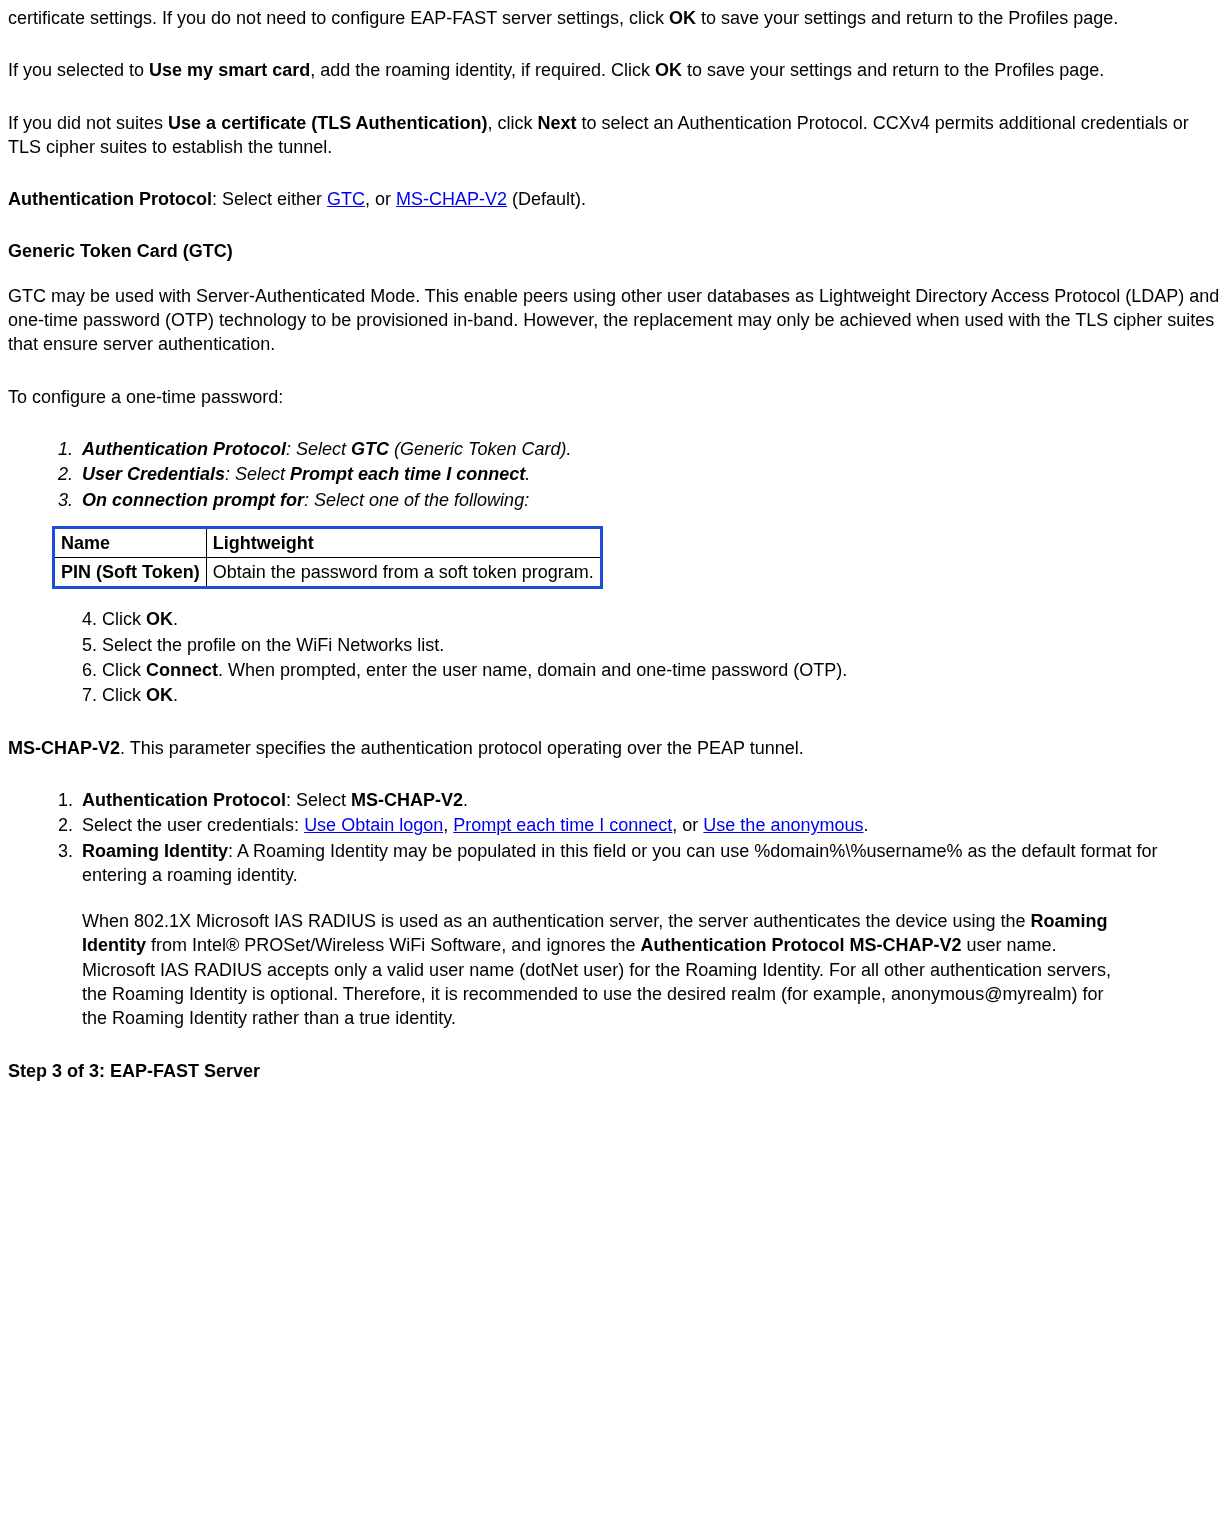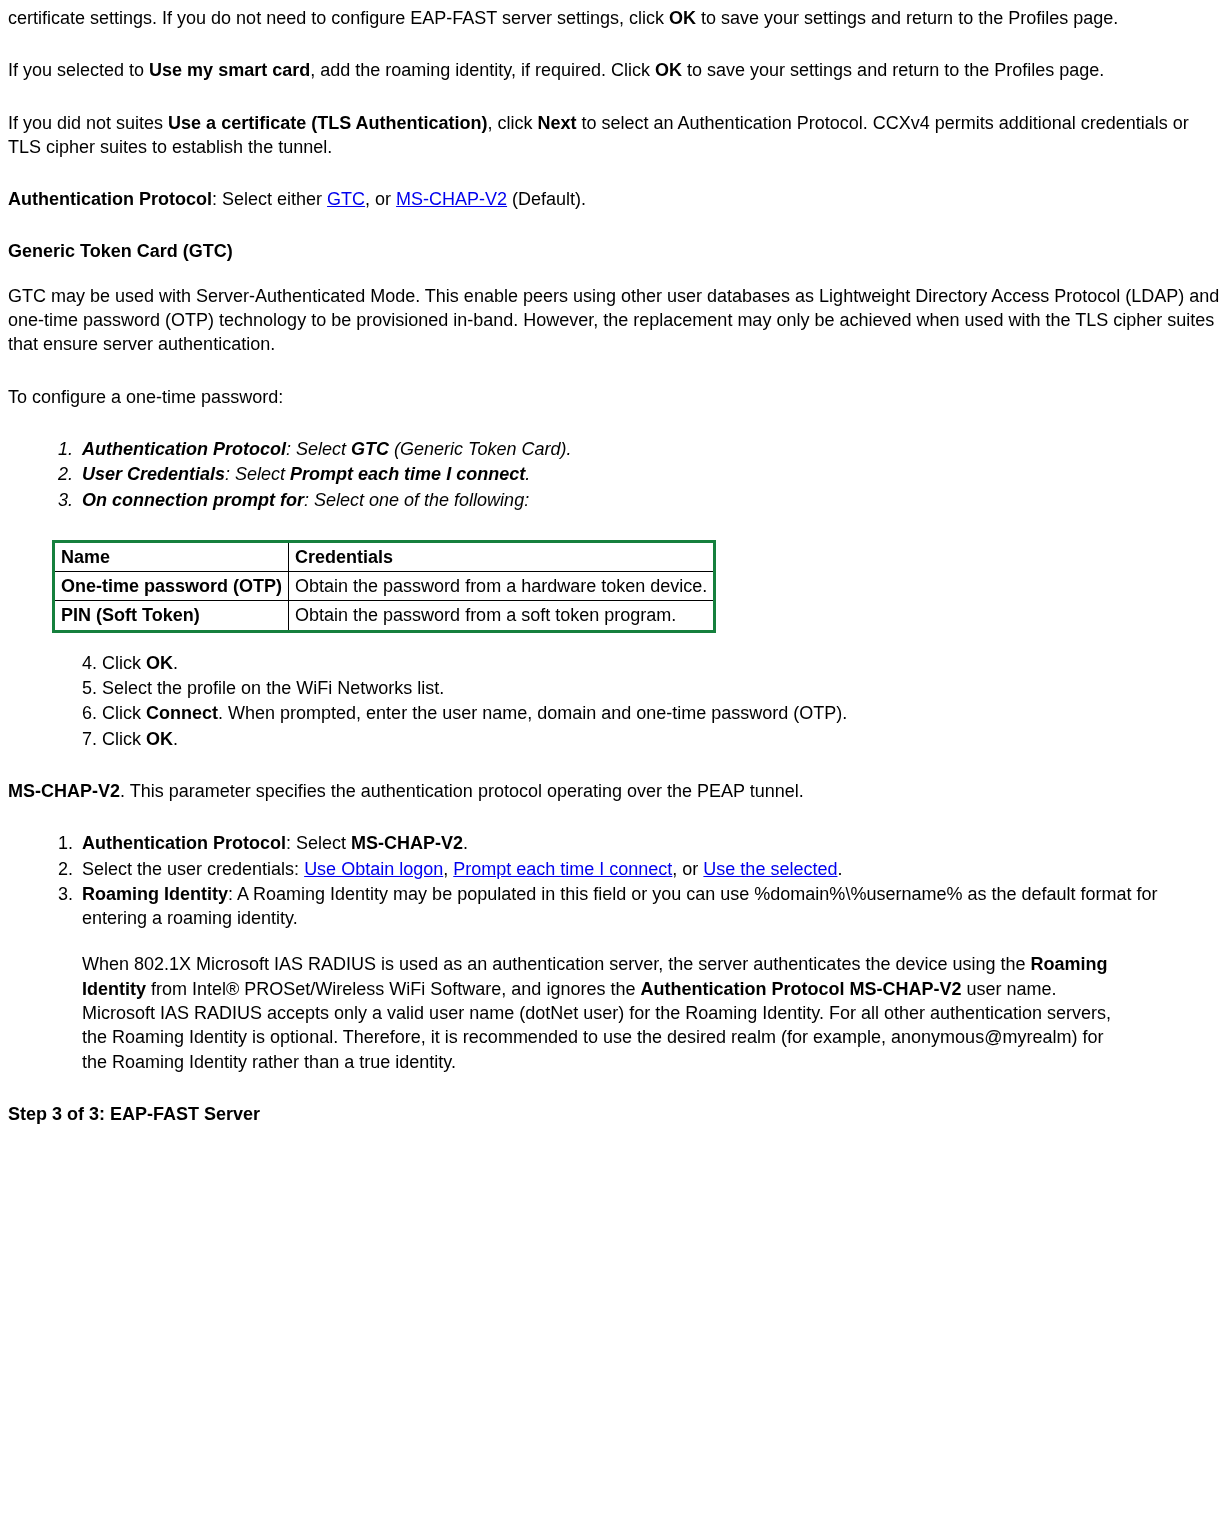--- a/index.html
+++ b/index.html
@@ -18,22 +18,22 @@
   a { color: #0000ee; text-decoration: underline; }
   ol { margin: 0 0 28px 0; padding-left: 70px; }
   ol li { padding-left: 4px; margin-bottom: 1px; }
   ol.continue { counter-reset: item 3; list-style: none; }
   ol.continue li::before {
     counter-increment: item;
     content: counter(item) ".  ";
   }
   table {
     border-collapse: collapse;
-    margin: 28px 0 18px 44px;
-    border: 3px solid #15803d;
+    margin: 14px 0 18px 44px;
+    border: 3px solid #1d4ed8;
   }
   td, th {
     border: 1px solid #000;
     padding: 2px 6px;
     text-align: left;
     font-weight: normal;
   }
   .th { font-weight: bold; }
   .nested-p { margin: 22px 0 0 0; }
   .section-heading { margin: 0 0 20px 0; }
@@ -58,43 +58,39 @@
 <ol style="margin-bottom:0;font-style:italic;">
   <li><span class="bold">Authentication Protocol</span><span>: Select </span><span class="bold">GTC</span><span> (Generic Token Card).</span></li>
   <li><span class="bold">User Credentials</span><span>: Select </span><span class="bold">Prompt each time I connect</span><span>.</span></li>
   <li><span class="bold">On connection prompt for</span><span>: Select one of the following:</span></li>
 </ol>
 
 <table>
   <tbody>
       <tr>
     <td class="th">Name</td>
-    <td class="th">Credentials</td>
-  </tr>
-  <tr>
-    <td class="th">One-time password (OTP)</td>
-    <td>Obtain the password from a hardware token device.</td>
+    <td class="th">Lightweight</td>
   </tr>
   <tr>
     <td class="th">PIN (Soft Token)</td>
     <td>Obtain the password from a soft token program.</td>
   </tr>
 </tbody>
   </table>
 
 <ol class="continue">
   <li><span>Click </span><span class="bold">OK</span><span>.</span></li>
   <li>Select the profile on the WiFi Networks list.</li>
   <li><span>Click </span><span class="bold">Connect</span><span>. When prompted, enter the user name, domain and one-time password (OTP).</span></li>
   <li><span>Click </span><span class="bold">OK</span><span>.</span></li>
 </ol>
 
 <p><span class="bold">MS-CHAP-V2</span><span>. This parameter specifies the authentication protocol operating over the PEAP tunnel.</span></p>
 
 <ol>
   <li><span class="bold">Authentication Protocol</span><span>: Select </span><span class="bold">MS-CHAP-V2</span><span>.</span></li>
-  <li><span>Select the user credentials: </span><a href="#">Use Obtain logon</a><span>, </span><a href="#">Prompt each time I connect</a><span>, or </span><a href="#">Use the selected</a><span>.</span></li>
+  <li><span>Select the user credentials: </span><a href="#">Use Obtain logon</a><span>, </span><a href="#">Prompt each time I connect</a><span>, or </span><a href="#">Use the anonymous</a><span>.</span></li>
   <li><span class="bold">Roaming Identity</span><span>: A Roaming Identity may be populated in this field or you can use %domain%\%username% as the default format for entering a roaming identity.</span>
     <p class="nested-p" style="max-width:1050px;"><span>When 802.1X Microsoft IAS RADIUS is used as an authentication server, the server authenticates the device using the </span><span class="bold">Roaming Identity</span><span> from Intel® PROSet/Wireless WiFi Software, and ignores the </span><span class="bold">Authentication Protocol MS-CHAP-V2</span><span> user name. Microsoft IAS RADIUS accepts only a valid user name (dotNet user) for the Roaming Identity. For all other authentication servers, the Roaming Identity is optional. Therefore, it is recommended to use the desired realm (for example, anonymous@myrealm) for the Roaming Identity rather than a true identity.</span></p>
   </li>
 </ol>
 
 <p class="bold" style="margin-bottom:0;">Step 3 of 3: EAP-FAST Server</p>
 
 </body></html>

